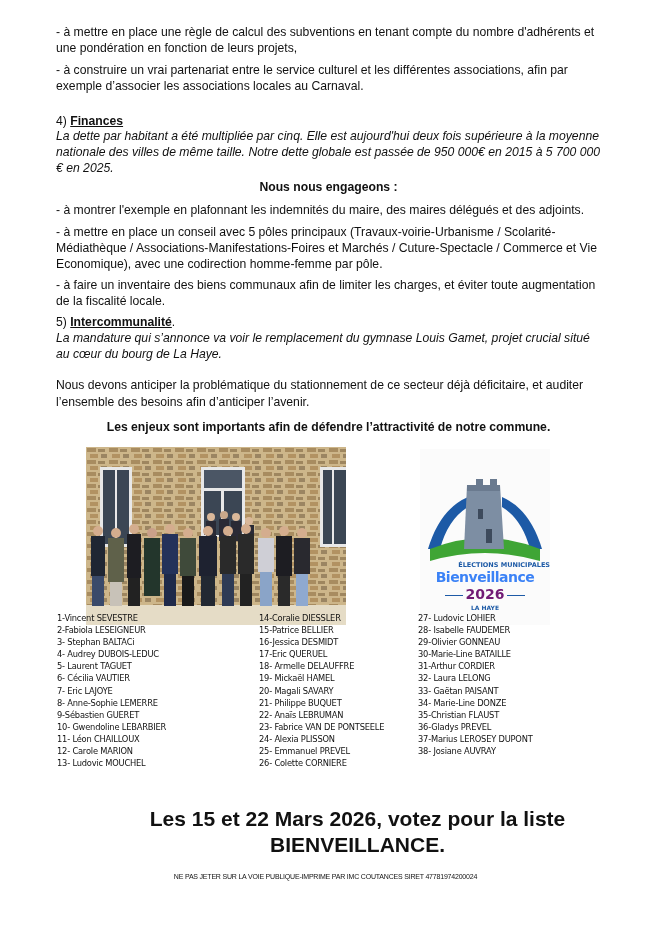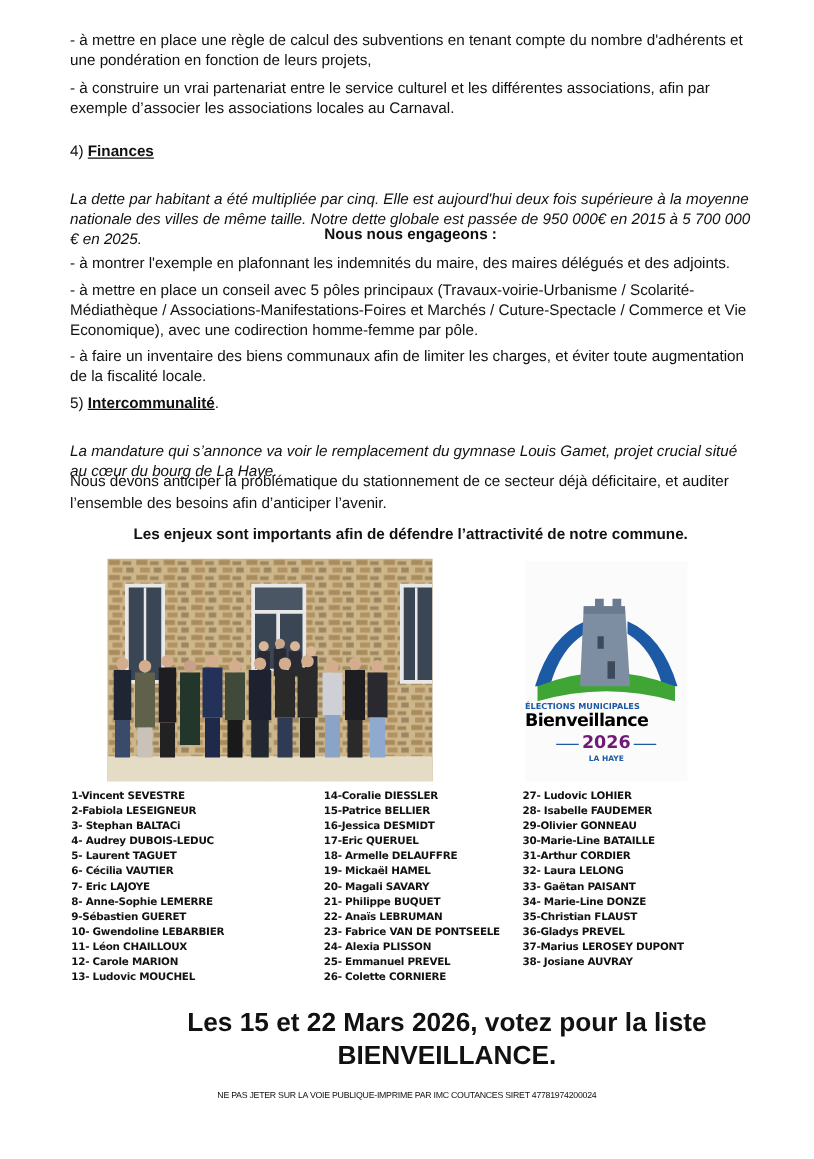--- a/index.html
+++ b/index.html
@@ -1,28 +1,28 @@
 <!DOCTYPE html>
 <html><head>
 <meta charset="utf-8">
 <style>
   html, body { margin: 0; padding: 0; background: #ffffff; }
   body { width: 651px; height: 927px; position: relative; overflow: hidden; font-family: "Liberation Sans", sans-serif; color: #111; }
   .page { position: absolute; left: 0; top: 0; width: 651px; height: 927px; }
   .p { position: absolute; left: 56px; width: 545px; font-size: 12.2px; line-height: 16px; margin: 0; }
-  .it { font-style: italic; margin-top: 23px; }
+  .it { font-style: italic; }
   .u { text-decoration: underline; font-weight: bold; }
   .center { text-align: center; }
   .bold { font-weight: bold; }
 
   .photo { position: absolute; left: 86px; top: 447px; width: 260px; height: 178px; overflow: hidden; background: #c9b48a; }
   .logo { position: absolute; left: 420px; top: 449px; width: 130px; height: 176px; background: #fbfbfb; }
 
   .list-title { position: absolute; left: 0; width: 651px; top: 630px; text-align: center; font-size: 10px; text-decoration: underline; font-family: "DejaVu Sans", sans-serif; letter-spacing: -0.3px; }
-  .col { position: absolute; top: 630px; font-family: "DejaVu Sans", sans-serif; font-size: 8.3px; line-height: 12.1px; letter-spacing: -0.2px; color: #111; font-weight: bold; }
+  .col { position: absolute; top: 612px; font-family: "DejaVu Sans", sans-serif; font-size: 8.3px; line-height: 12.1px; letter-spacing: -0.2px; color: #111; }
   .col div { white-space: nowrap; }
   .col1 { left: 57px; }
   .col2 { left: 227px; margin-left: 32px; }
   .col3 { left: 418px; }
 
   .vote { position: absolute; left: 60px; width: 595px; top: 806px; text-align: center; font-weight: bold; font-size: 21px; line-height: 26px; }
   .footer { position: absolute; left: 0; width: 651px; top: 873px; text-align: center; font-size: 7px; letter-spacing: -0.2px; }
 </style>
 </head>
 <body>
@@ -133,22 +133,22 @@
   <div class="logo">
     <svg width="130" height="176" viewBox="0 0 130 176">
       <path d="M8 100 Q20 60 48 48 L48 58 Q28 70 20 100 Z" fill="#1d5aa6"></path>
       <path d="M122 100 Q110 60 82 48 L82 58 Q102 70 110 100 Z" fill="#1d5aa6"></path>
       <path d="M10 100 Q65 78 120 100 L120 112 Q65 96 10 112 Z" fill="#3fa535"></path>
       <polygon points="47,36 80,36 84,100 44,100" fill="#7d8ea3"></polygon>
       <polygon points="47,36 56,36 56,30 63,30 63,36 70,36 70,30 77,30 77,36 80,36 80,42 47,42" fill="#6a7a8f"></polygon>
       <rect x="58" y="60" width="5" height="10" fill="#3d4a5c"></rect>
       <rect x="66" y="80" width="6" height="14" fill="#3d4a5c"></rect>
     </svg>
-    <div style="position:absolute; left:0; width:130px; top:112px; text-align:left; font-family:'DejaVu Sans',sans-serif; font-weight:bold; font-size:6.5px; color:#1d5aa6;">ÉLECTIONS MUNICIPALES</div>
-    <div style="position:absolute; left:0; width:130px; top:120px; text-align:left; font-family:'DejaVu Sans',sans-serif; font-weight:bold; font-size:14px; color:#000000; letter-spacing:-0.5px;">Bienveillance</div>
+    <div style="position:absolute; left:0; width:130px; top:112px; text-align:right; font-family:'DejaVu Sans',sans-serif; font-weight:bold; font-size:6.5px; color:#1d5aa6;">ÉLECTIONS MUNICIPALES</div>
+    <div style="position:absolute; left:0; width:130px; top:120px; text-align:center; font-family:'DejaVu Sans',sans-serif; font-weight:bold; font-size:14px; color:#3b82f6; letter-spacing:-0.5px;">Bienveillance</div>
     <div style="position:absolute; left:0; width:130px; top:137px; text-align:center; font-family:'DejaVu Sans',sans-serif; font-weight:bold; font-size:14px; color:#701a75;">2026</div>
     <div style="position:absolute; left:25px; width:18px; top:146px; height:1px; background:#1d5aa6;"></div>
     <div style="position:absolute; left:87px; width:18px; top:146px; height:1px; background:#1d5aa6;"></div>
     <div style="position:absolute; left:0; width:130px; top:155px; text-align:center; font-family:'DejaVu Sans',sans-serif; font-weight:bold; font-size:6px; color:#1d5aa6;">LA HAYE</div>
   </div>
 
 
   <div class="col col1">
     <div>1-Vincent SEVESTRE</div>
     <div>2-Fabiola LESEIGNEUR</div>

